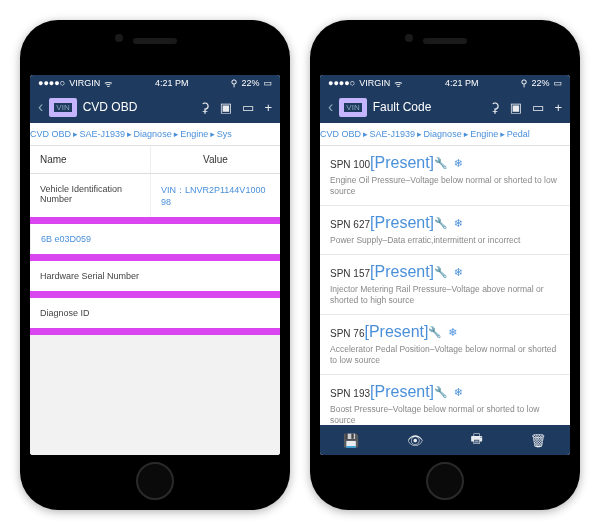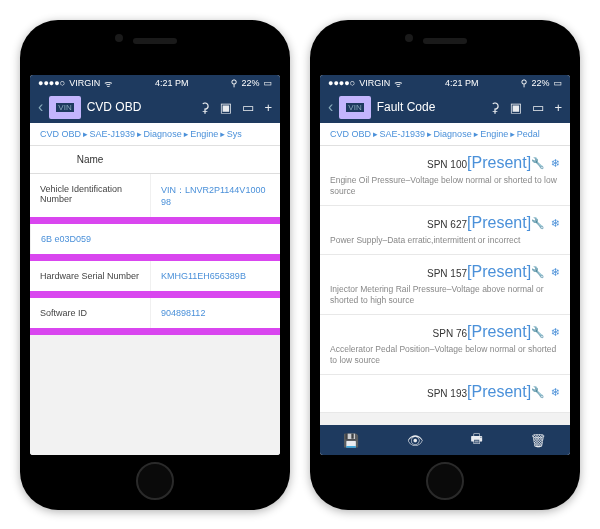--- a/index.html
+++ b/index.html
@@ -6,35 +6,35 @@
 body{background:#fff;display:flex;gap:20px;justify-content:center;padding:20px}
 .phone{width:270px;height:490px;background:#000;border-radius:38px;padding:55px 10px;position:relative;box-shadow:0 2px 10px rgba(0,0,0,.3)}
 .phone::before{content:"";position:absolute;top:18px;left:50%;transform:translateX(-50%);width:44px;height:6px;background:#1a1a1a;border-radius:3px}
 .phone::after{content:"";position:absolute;top:14px;left:50%;margin-left:-40px;width:8px;height:8px;background:#1a1a1a;border-radius:50%}
 .home-btn{position:absolute;bottom:10px;left:50%;transform:translateX(-50%);width:38px;height:38px;border:2px solid #2a2a2a;border-radius:50%;background:#0a0a0a}
 .screen{width:100%;height:100%;background:#fff;border-radius:3px;overflow:hidden;display:flex;flex-direction:column}
 .status-bar{background:#1e3a5f;color:#fff;font-size:9px;padding:3px 8px;display:flex;justify-content:space-between;align-items:center;height:16px}
 .status-left,.status-right{display:flex;gap:4px;align-items:center}
 .nav-bar{background:#1e3a5f;color:#fff;height:32px;display:flex;align-items:center;padding:0 8px;gap:6px}
 .back-arrow{font-size:16px;color:#8ab}
-.vin-badge{font-size:8px;border:7px solid #c4b5fd;color:#8ab;padding:0 2px;border-radius:2px}
+.vin-badge{font-size:8px;border:5px solid #c4b5fd;color:#8ab;padding:0 2px;border-radius:2px}
 .nav-title{font-size:12px;flex:1}
 .nav-icons{display:flex;gap:10px;font-size:13px}
 .nav-icon{opacity:.9}
-.breadcrumb{background:#fff;border-bottom:1px solid #e0e0e0;padding:6px 10px;font-size:9px;color:#4a90d9;white-space:nowrap;overflow:hidden}
+.breadcrumb{background:#fff;border-bottom:1px solid #e0e0e0;padding:6px 0;font-size:9px;color:#4a90d9;white-space:nowrap;overflow:hidden}
 .bc-sep{color:#4a90d9;margin:0 2px}
 .content{flex:1;background:#f2f2f2;overflow:hidden}
 .table-header{display:flex;background:#fff;border-bottom:1px solid #ddd;font-size:10px;color:#333}
-.th-name{width:48%;padding:8px 10px;text-align:center}
+.th-name{width:48%;padding:8px 10px;text-align:left}
 .th-value{width:52%;padding:8px 10px;text-align:center;border-left:1px solid #eee}
 .table-row{display:flex;background:#fff;border-bottom:7px solid #d946ef;font-size:9px}
 .td-name{width:48%;padding:10px;color:#444}
 .td-value{width:52%;padding:10px;color:#4a90d9;word-break:break-all;border-left:1px solid #f0f0f0}
 .fault-item{background:#fff;border-bottom:1px solid #e8e8e8;padding:8px 10px}
-.fault-head{display:flex;justify-content:flex-end;align-items:center;margin-bottom:3px}
+.fault-head{display:flex;justify-content:flex-start;align-items:center;margin-bottom:3px}
 .fault-code{font-size:10px;color:#333}
 .fault-status{color:#4a90d9}
 .fault-icons{display:flex;gap:6px;font-size:11px}
 .wrench{color:#e74c3c}
 .snow{color:#4a90d9}
 .fault-desc{font-size:8.5px;color:#888;line-height:1.3}
 .bottom-bar{background:#1e3a5f;height:30px;display:flex;justify-content:space-around;align-items:center;color:#fff;font-size:13px}
 .bb-icon{opacity:.9}
 </style>
 </head>
@@ -65,35 +65,34 @@
         <span class="nav-icon">▭</span>
         <span class="nav-icon">+</span>
       </div>
     </div>
     <div class="breadcrumb">
       <span>CVD OBD</span><span class="bc-sep">▸</span><span>SAE-J1939</span><span class="bc-sep">▸</span><span>Diagnose</span><span class="bc-sep">▸</span><span>Engine</span><span class="bc-sep">▸</span><span>Sys</span>
     </div>
     <div class="content">
       <div class="table-header">
         <div class="th-name">Name</div>
+        <div class="th-value">Value</div>
       </div>
       <div class="table-row">
           <div class="td-name">Vehicle Identification Number</div>
           <div class="td-value">VIN：LNVR2P1144V100098</div>
         </div>
       <div class="table-row">
           <div class="td-value">6B e03D059</div>
         </div>
       <div class="table-row">
           <div class="td-name">Hardware Serial Number</div>
-          <div class="td-value">KMHG11EH656389B</div>
         </div>
       <div class="table-row">
-          <div class="td-name">Software ID</div>
-          <div class="td-value">904898112</div>
+          <div class="td-name">Diagnose ID</div>
         </div>
     </div>
   </div>
   <div class="home-btn"></div>
 </div>
 
 <div class="phone">
   <div class="screen">
     <div class="status-bar">
       <div class="status-left">
@@ -164,20 +163,21 @@
         <div class="fault-desc">Accelerator Pedal Position–Voltage below normal or shorted to low source</div>
       </div>
       <div class="fault-item">
         <div class="fault-head">
             <span><span class="fault-code">SPN 193</span><span class="fault-status">[Present]</span></span>
             <span class="fault-icons">
               <span class="wrench">🔧</span>
               <span class="snow">❄</span>
             </span>
           </div>
+        <div class="fault-desc">Boost Pressure–Voltage below normal or shorted to low source</div>
       </div>
     </div>
     <div class="bottom-bar">
       <span class="bb-icon">💾</span>
       <span class="bb-icon">👁</span>
       <span class="bb-icon">🖶</span>
       <span class="bb-icon">🗑</span>
     </div>
   </div>
   <div class="home-btn"></div>

